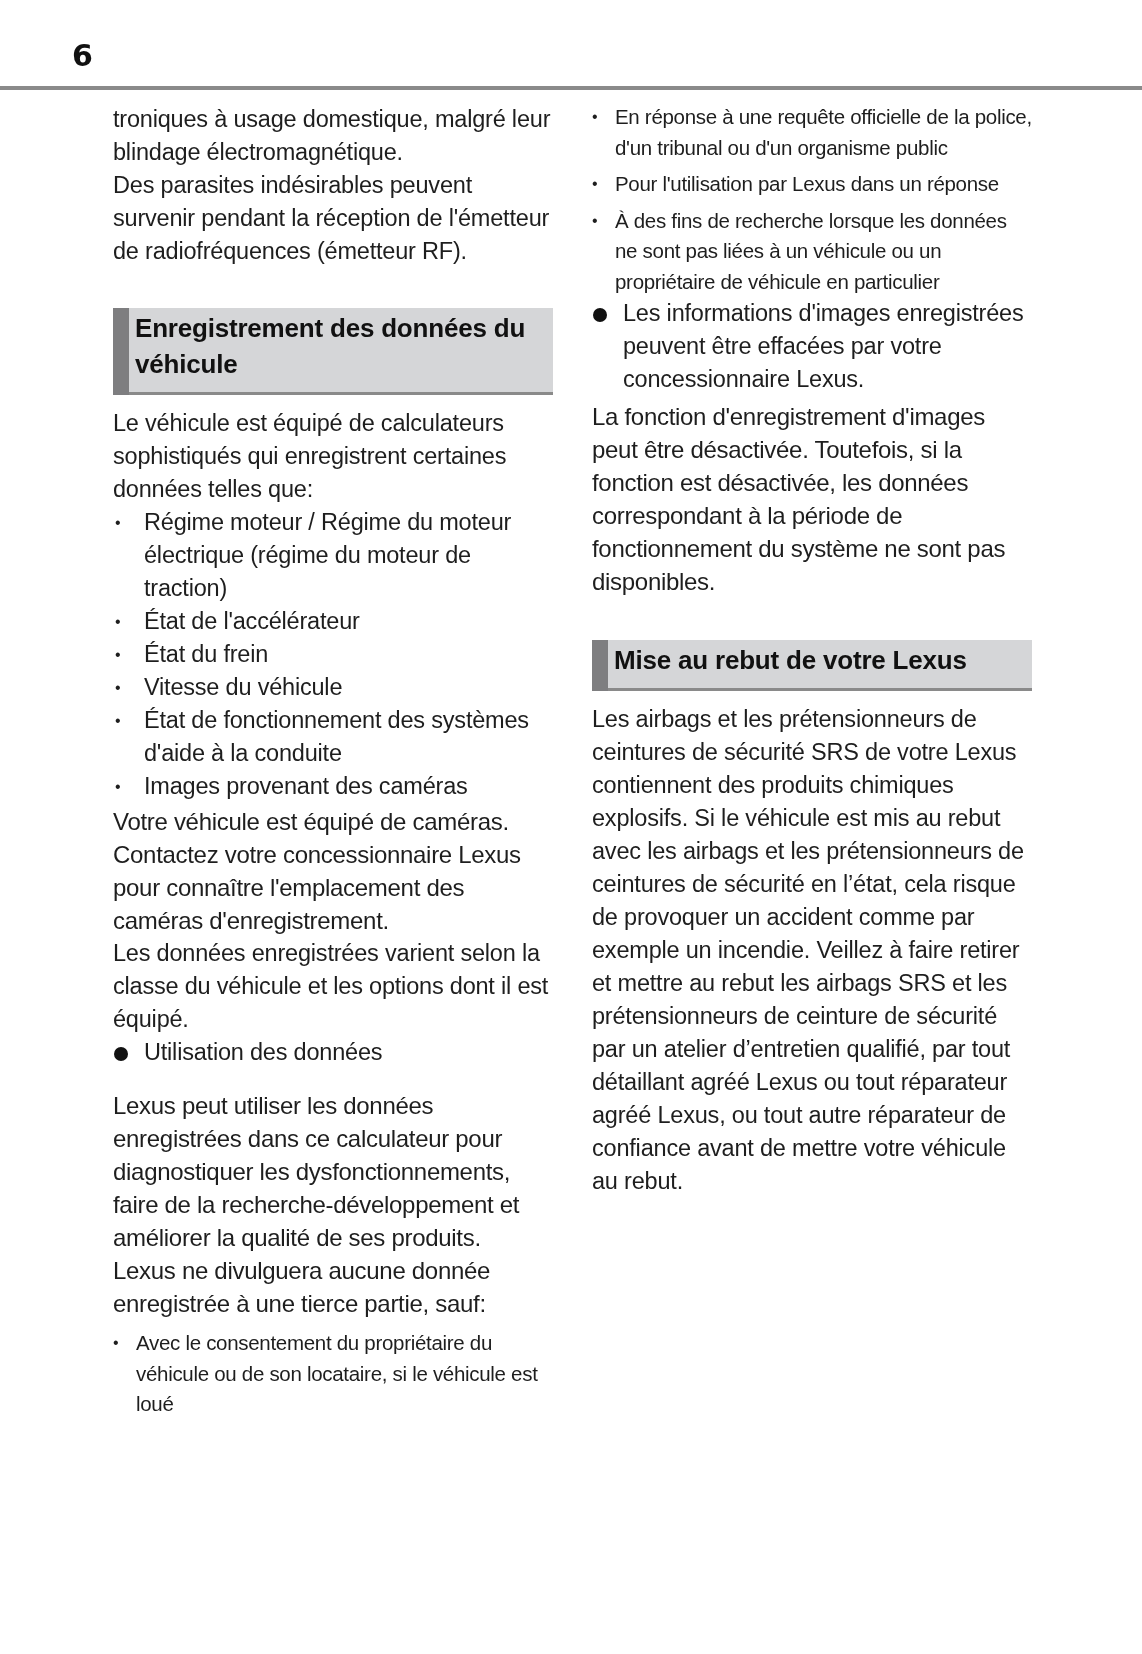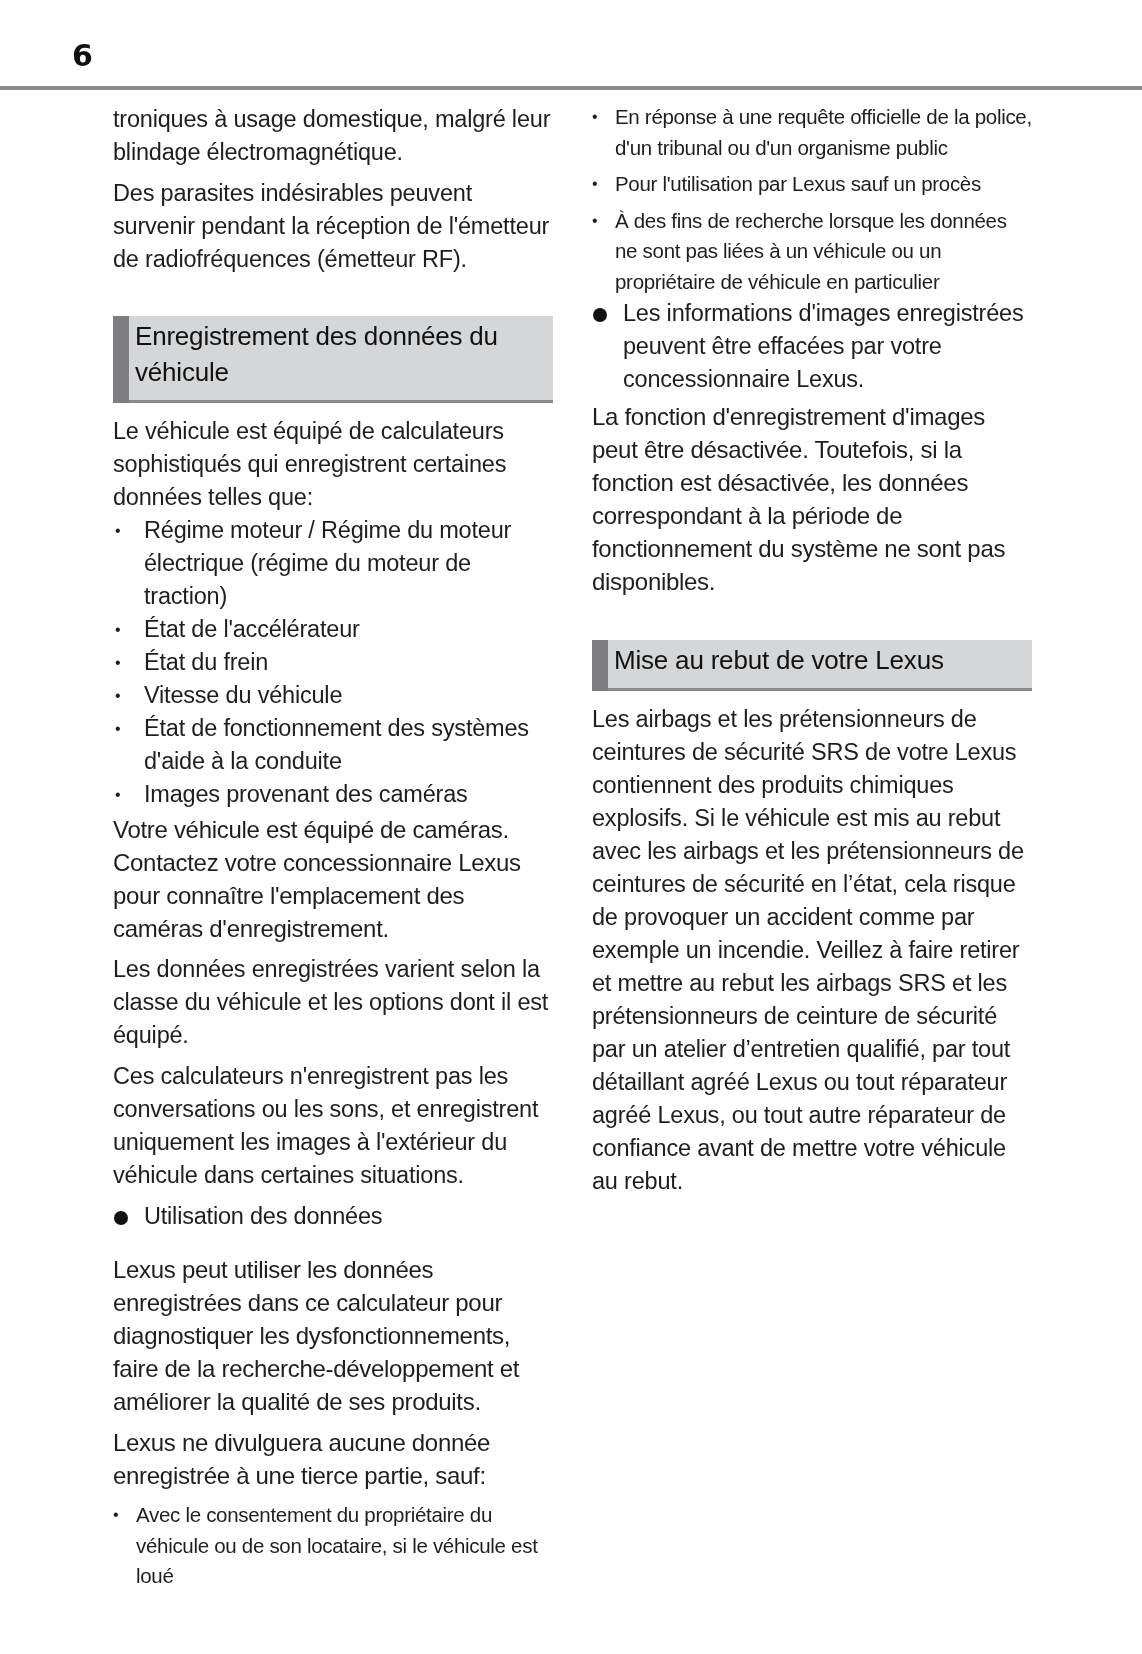--- a/index.html
+++ b/index.html
@@ -18,27 +18,27 @@
       background: #8a8a8a;
     }
     .col { position: absolute; top: 100px; }
     .col-left { left: 113px; width: 440px; }
     .col-right { left: 592px; width: 440px; }
 
     p { margin: 0; }
     .body-lg { font-size: 23.5px; line-height: 33px; letter-spacing: -0.2px; }
     .body-sm { font-size: 24px; line-height: 33px; letter-spacing: -0.3px; }
     .body-xs { font-size: 20.5px; line-height: 30.5px; letter-spacing: -0.3px; }
-    .gap { margin-top: 8px; }
+    .gap { margin-top: 0; }
 
     .section-box {
       position: relative; background: #d5d6d8;
       border-bottom: 3px solid #8a8a8a;
       padding: 2px 12px 10px 22px;
-      font-size: 26px; line-height: 36px; font-weight: normal; color: #111;
+      font-size: 26px; line-height: 36px; font-weight: bold; color: #111;
       letter-spacing: -0.2px;
     }
     .section-box .bar {
       position: absolute; left: 0; top: 0; bottom: -3px; width: 16px;
       background: #7e7e80;
     }
 
     ul.dots { list-style: none; margin: 0; padding: 0; }
     ul.dots li { position: relative; padding-left: 31px; }
     ul.dots li .dot {
@@ -73,37 +73,36 @@
     <li><span class="dot">•</span><span>Régime moteur / Régime du moteur électrique (régime du moteur de traction)</span></li>
     <li><span class="dot">•</span><span>État de l'accélérateur</span></li>
     <li><span class="dot">•</span><span>État du frein</span></li>
     <li><span class="dot">•</span><span>Vitesse du véhicule</span></li>
     <li><span class="dot">•</span><span>État de fonctionnement des systèmes d'aide à la conduite</span></li>
     <li><span class="dot">•</span><span>Images provenant des caméras</span></li>
   </ul>
 
   <p class="body-sm" style="margin-top:2px">Votre véhicule est équipé de caméras. Contactez votre concessionnaire Lexus pour connaître l'emplacement des caméras d'enregistrement.</p>
   <p class="body-lg gap">Les données enregistrées varient selon la classe du véhicule et les options dont il est équipé.</p>
-  <p class="body-lg gap">Ces calculateurs n'enregistrent pas les conversations ou les sons, et enregistrent uniquement les images à l'extérieur du véhicule dans certaines situations.</p>
 
   <div class="big-bullet body-lg gap">
     <span class="disc"></span>
     <span>Utilisation des données</span>
   </div>
   <p class="body-sm" style="margin-top:20px">Lexus peut utiliser les données enregistrées dans ce calculateur pour diagnostiquer les dysfonctionnements, faire de la recherche-développement et améliorer la qualité de ses produits.</p>
   <p class="body-sm gap">Lexus ne divulguera aucune donnée enregistrée à une tierce partie, sauf:</p>
   <ul class="dots small body-xs" style="margin-top:8px">
     <li><span class="dot">•</span><span>Avec le consentement du propriétaire du véhicule ou de son locataire, si le véhicule est loué</span></li>
   </ul>
 </div>
 
 <div class="col col-right">
   <ul class="dots small body-xs" style="margin-top:2px">
     <li><span class="dot">•</span><span>En réponse à une requête officielle de la police, d'un tribunal ou d'un organisme public</span></li>
-    <li style="margin-top:6px"><span class="dot">•</span><span>Pour l'utilisation par Lexus sauf un procès</span></li>
+    <li style="margin-top:6px"><span class="dot">•</span><span>Pour l'utilisation par Lexus dans un réponse</span></li>
     <li style="margin-top:6px"><span class="dot">•</span><span>À des fins de recherche lorsque les données ne sont pas liées à un véhicule ou un propriétaire de véhicule en particulier</span></li>
   </ul>
 
   <div class="big-bullet body-lg" style="margin-top:0">
     <span class="disc"></span>
     <span>Les informations d'images enregistrées peuvent être effacées par votre concessionnaire Lexus.</span>
   </div>
   <p class="body-sm" style="margin-top:4px">La fonction d'enregistrement d'images peut être désactivée. Toutefois, si la fonction est désactivée, les données correspondant à la période de fonctionnement du système ne sont pas disponibles.</p>
 
   <div class="section-box" style="margin-top:42px">

